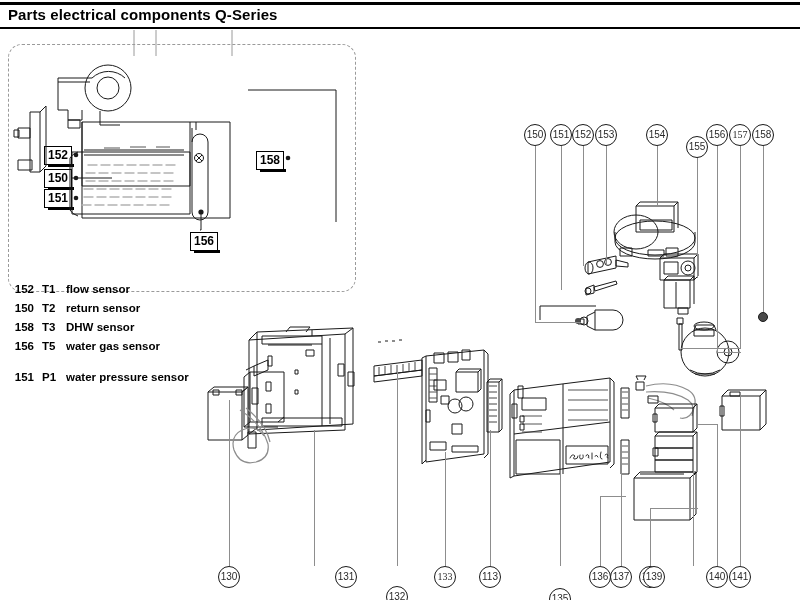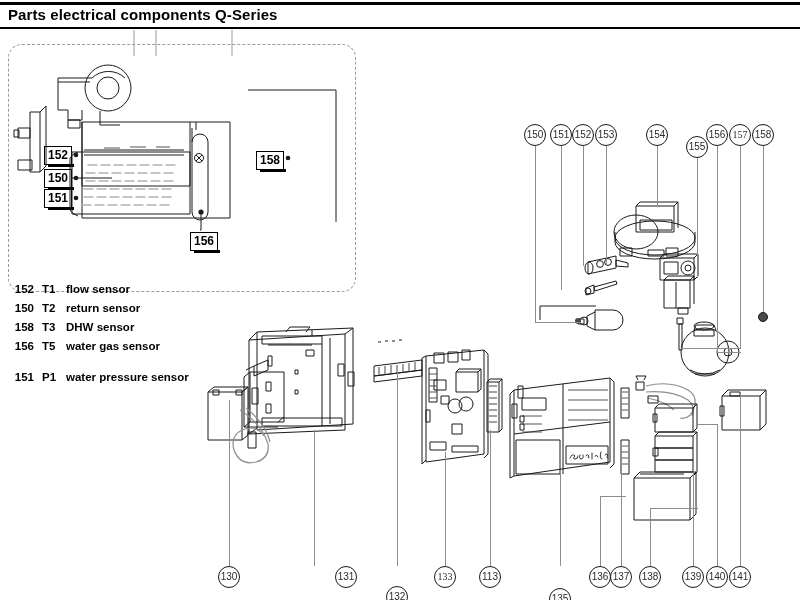--- a/index.html
+++ b/index.html
@@ -482,16 +482,16 @@
 <div style="position:absolute;left:0;top:0;z-index:4;">
   <div class="bubble" style="left:218px;top:566px;"><span>130</span></div>
   <div class="bubble" style="left:303px;top:566px;margin-left:32px;"><span>131</span></div>
   <div class="bubble" style="left:386px;top:566px;margin-top:20px;"><span>132</span></div>
   <div class="bubble" style="left:434px;top:566px;font-family:Liberation Serif, serif;"><span>133</span></div>
   <div class="bubble" style="left:479px;top:566px;"><span>113</span></div>
   <div class="bubble" style="left:549px;top:566px;margin-top:22px;"><span>135</span></div>
   <div class="bubble" style="left:589px;top:566px;"><span>136</span></div>
   <div class="bubble" style="left:610px;top:566px;"><span>137</span></div>
   <div class="bubble" style="left:639px;top:566px;"><span>138</span></div>
-  <div class="bubble" style="left:682px;top:566px;"><span>139</span></div>
+  <div class="bubble" style="left:643px;top:566px;"><span>139</span></div>
   <div class="bubble" style="left:706px;top:566px;"><span>140</span></div>
   <div class="bubble" style="left:729px;top:566px;"><span>141</span></div>
 </div>
 
 </body></html>

